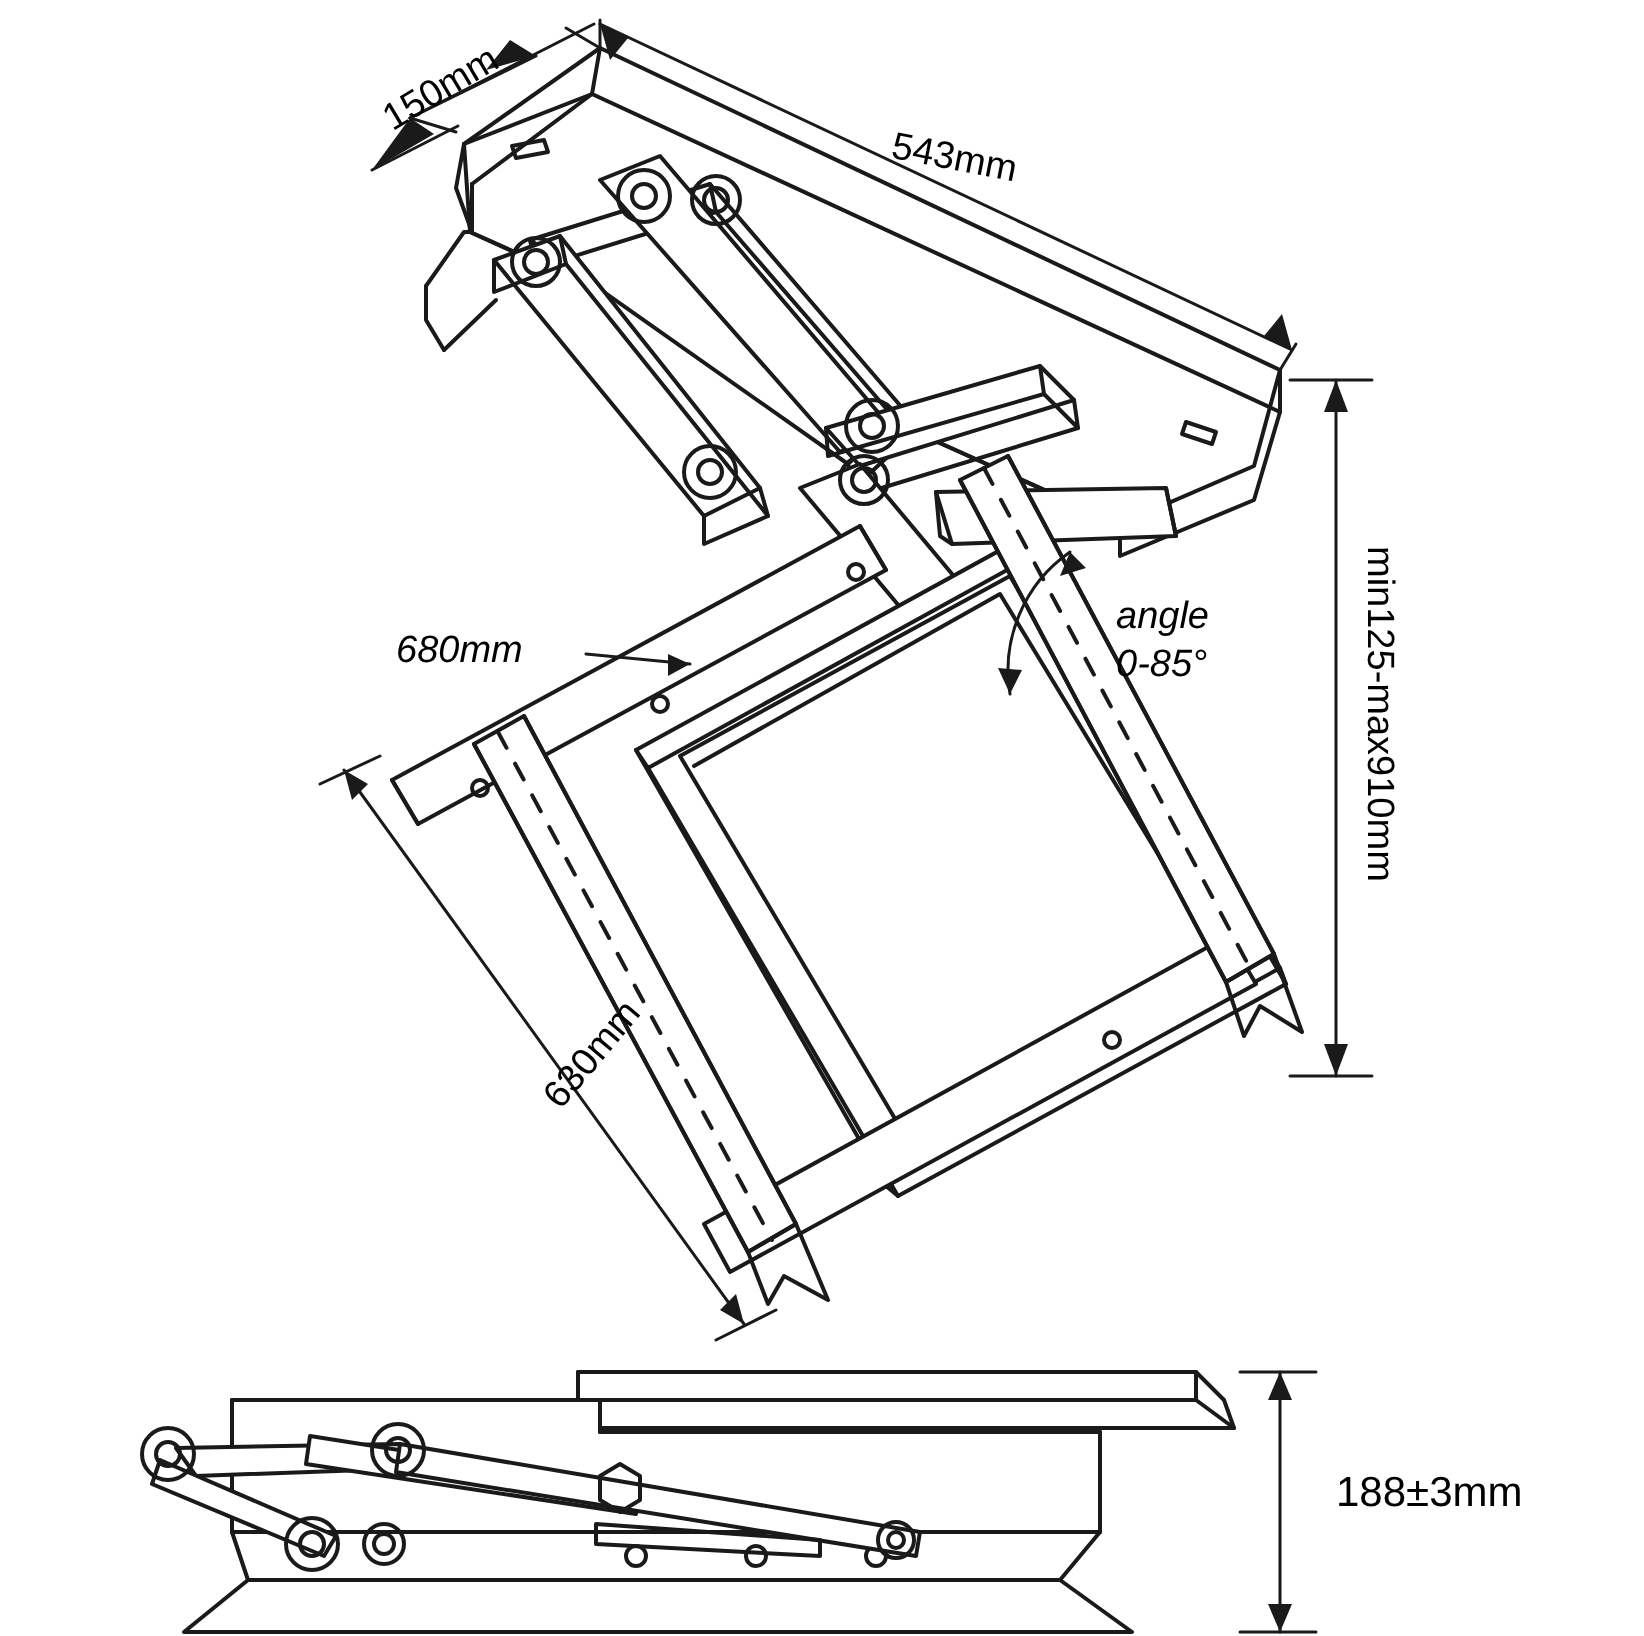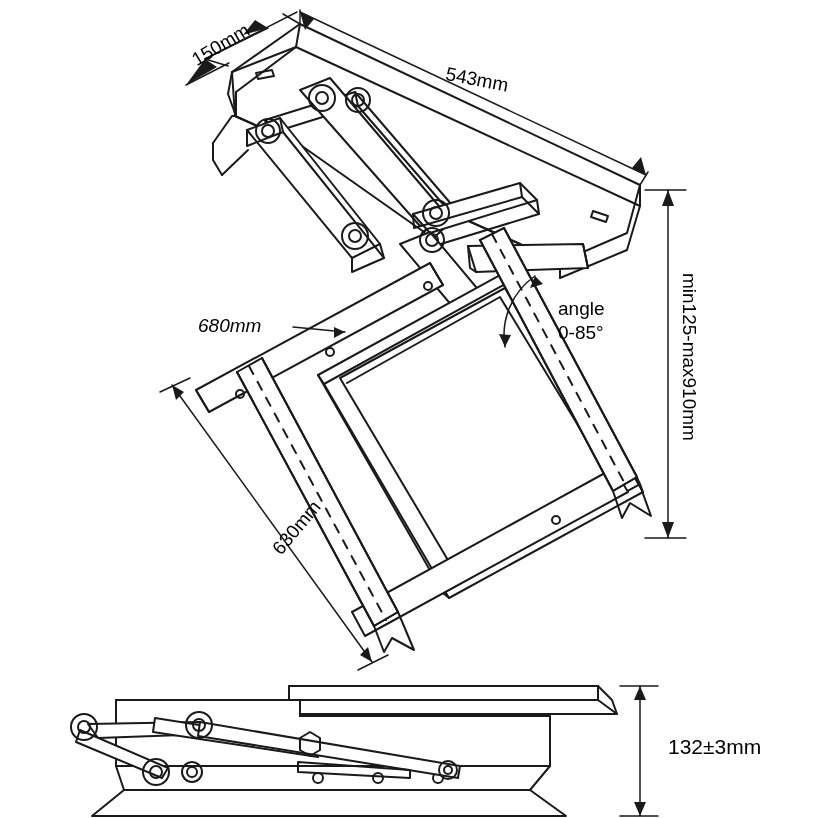--- a/index.html
+++ b/index.html
@@ -32,21 +32,21 @@
     font-size: 19px;
     color: #000000;
     white-space: pre;
     line-height: 1.15;
   }
   .rot-150 { transform: rotate(-31deg); transform-origin: left top; }
   .rot-543 { transform: rotate(11deg); transform-origin: left top; }
   .rot-630 { transform: rotate(-50deg); transform-origin: left top; }
   .vert-right { transform: rotate(90deg); transform-origin: left top; }
   .lbl-680 { }
-  .lbl-angle { line-height: 1.25; }
+  .lbl-angle { line-height: 1.25; font-style: italic; }
   .lbl-112 { font-size: 21px; }
 </style>
 </head>
 <body>
 
 <div id="stage">
 
   <svg class="drawing" viewBox="0 0 822 818">
     <g fill="none" stroke="#1a1a1a" stroke-width="2" stroke-linejoin="round" stroke-linecap="round">
 
@@ -248,15 +248,15 @@
 
   <div class="dim-label lbl-680" style="left:198px; top:315px;font-style:italic;">680mm</div>
 
   <div class="dim-label rot-630" style="left:268px; top:545px;">630mm</div>
 
   <div class="dim-label vert-right" style="left:700px; top:273px;">min125-max910mm</div>
 
   <div class="dim-label lbl-angle" style="left:558px; top:297px;">angle
 0-85°</div>
 
-  <div class="dim-label lbl-112" style="left:668px; top:735px;">132±3mm</div>
+  <div class="dim-label lbl-112" style="left:668px; top:735px;">188±3mm</div>
 
 </div>
 
 </body></html>

